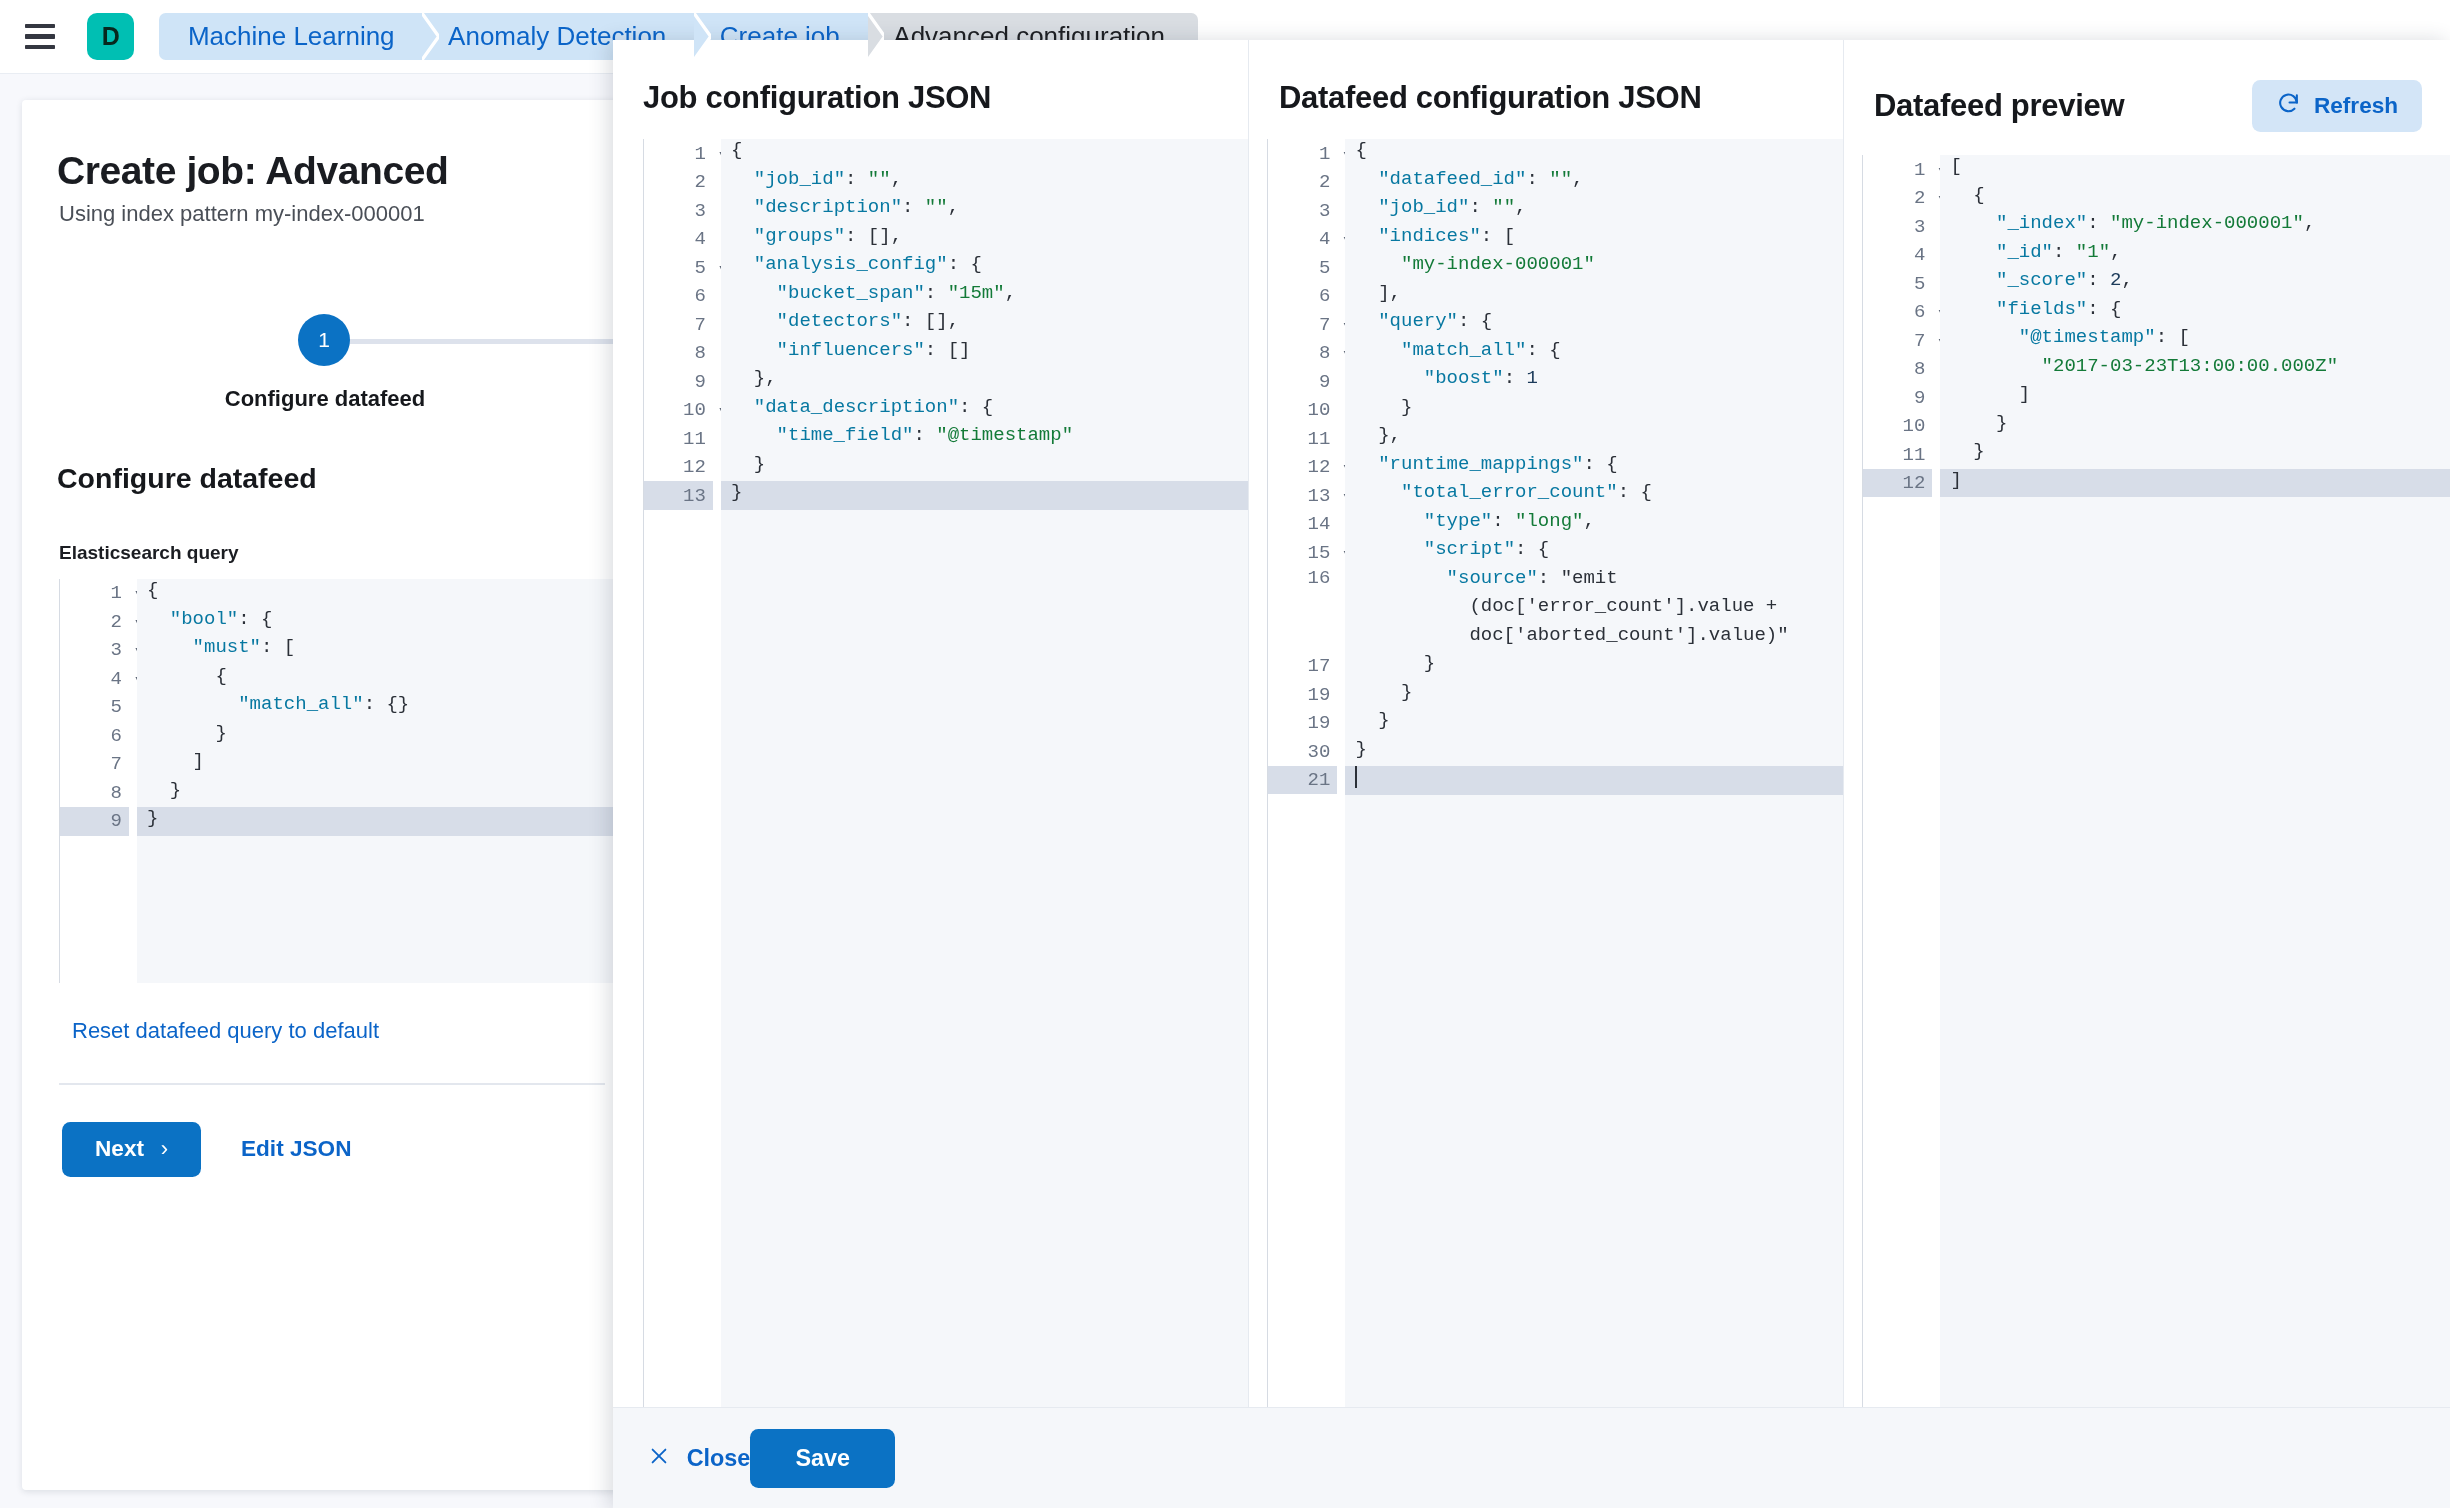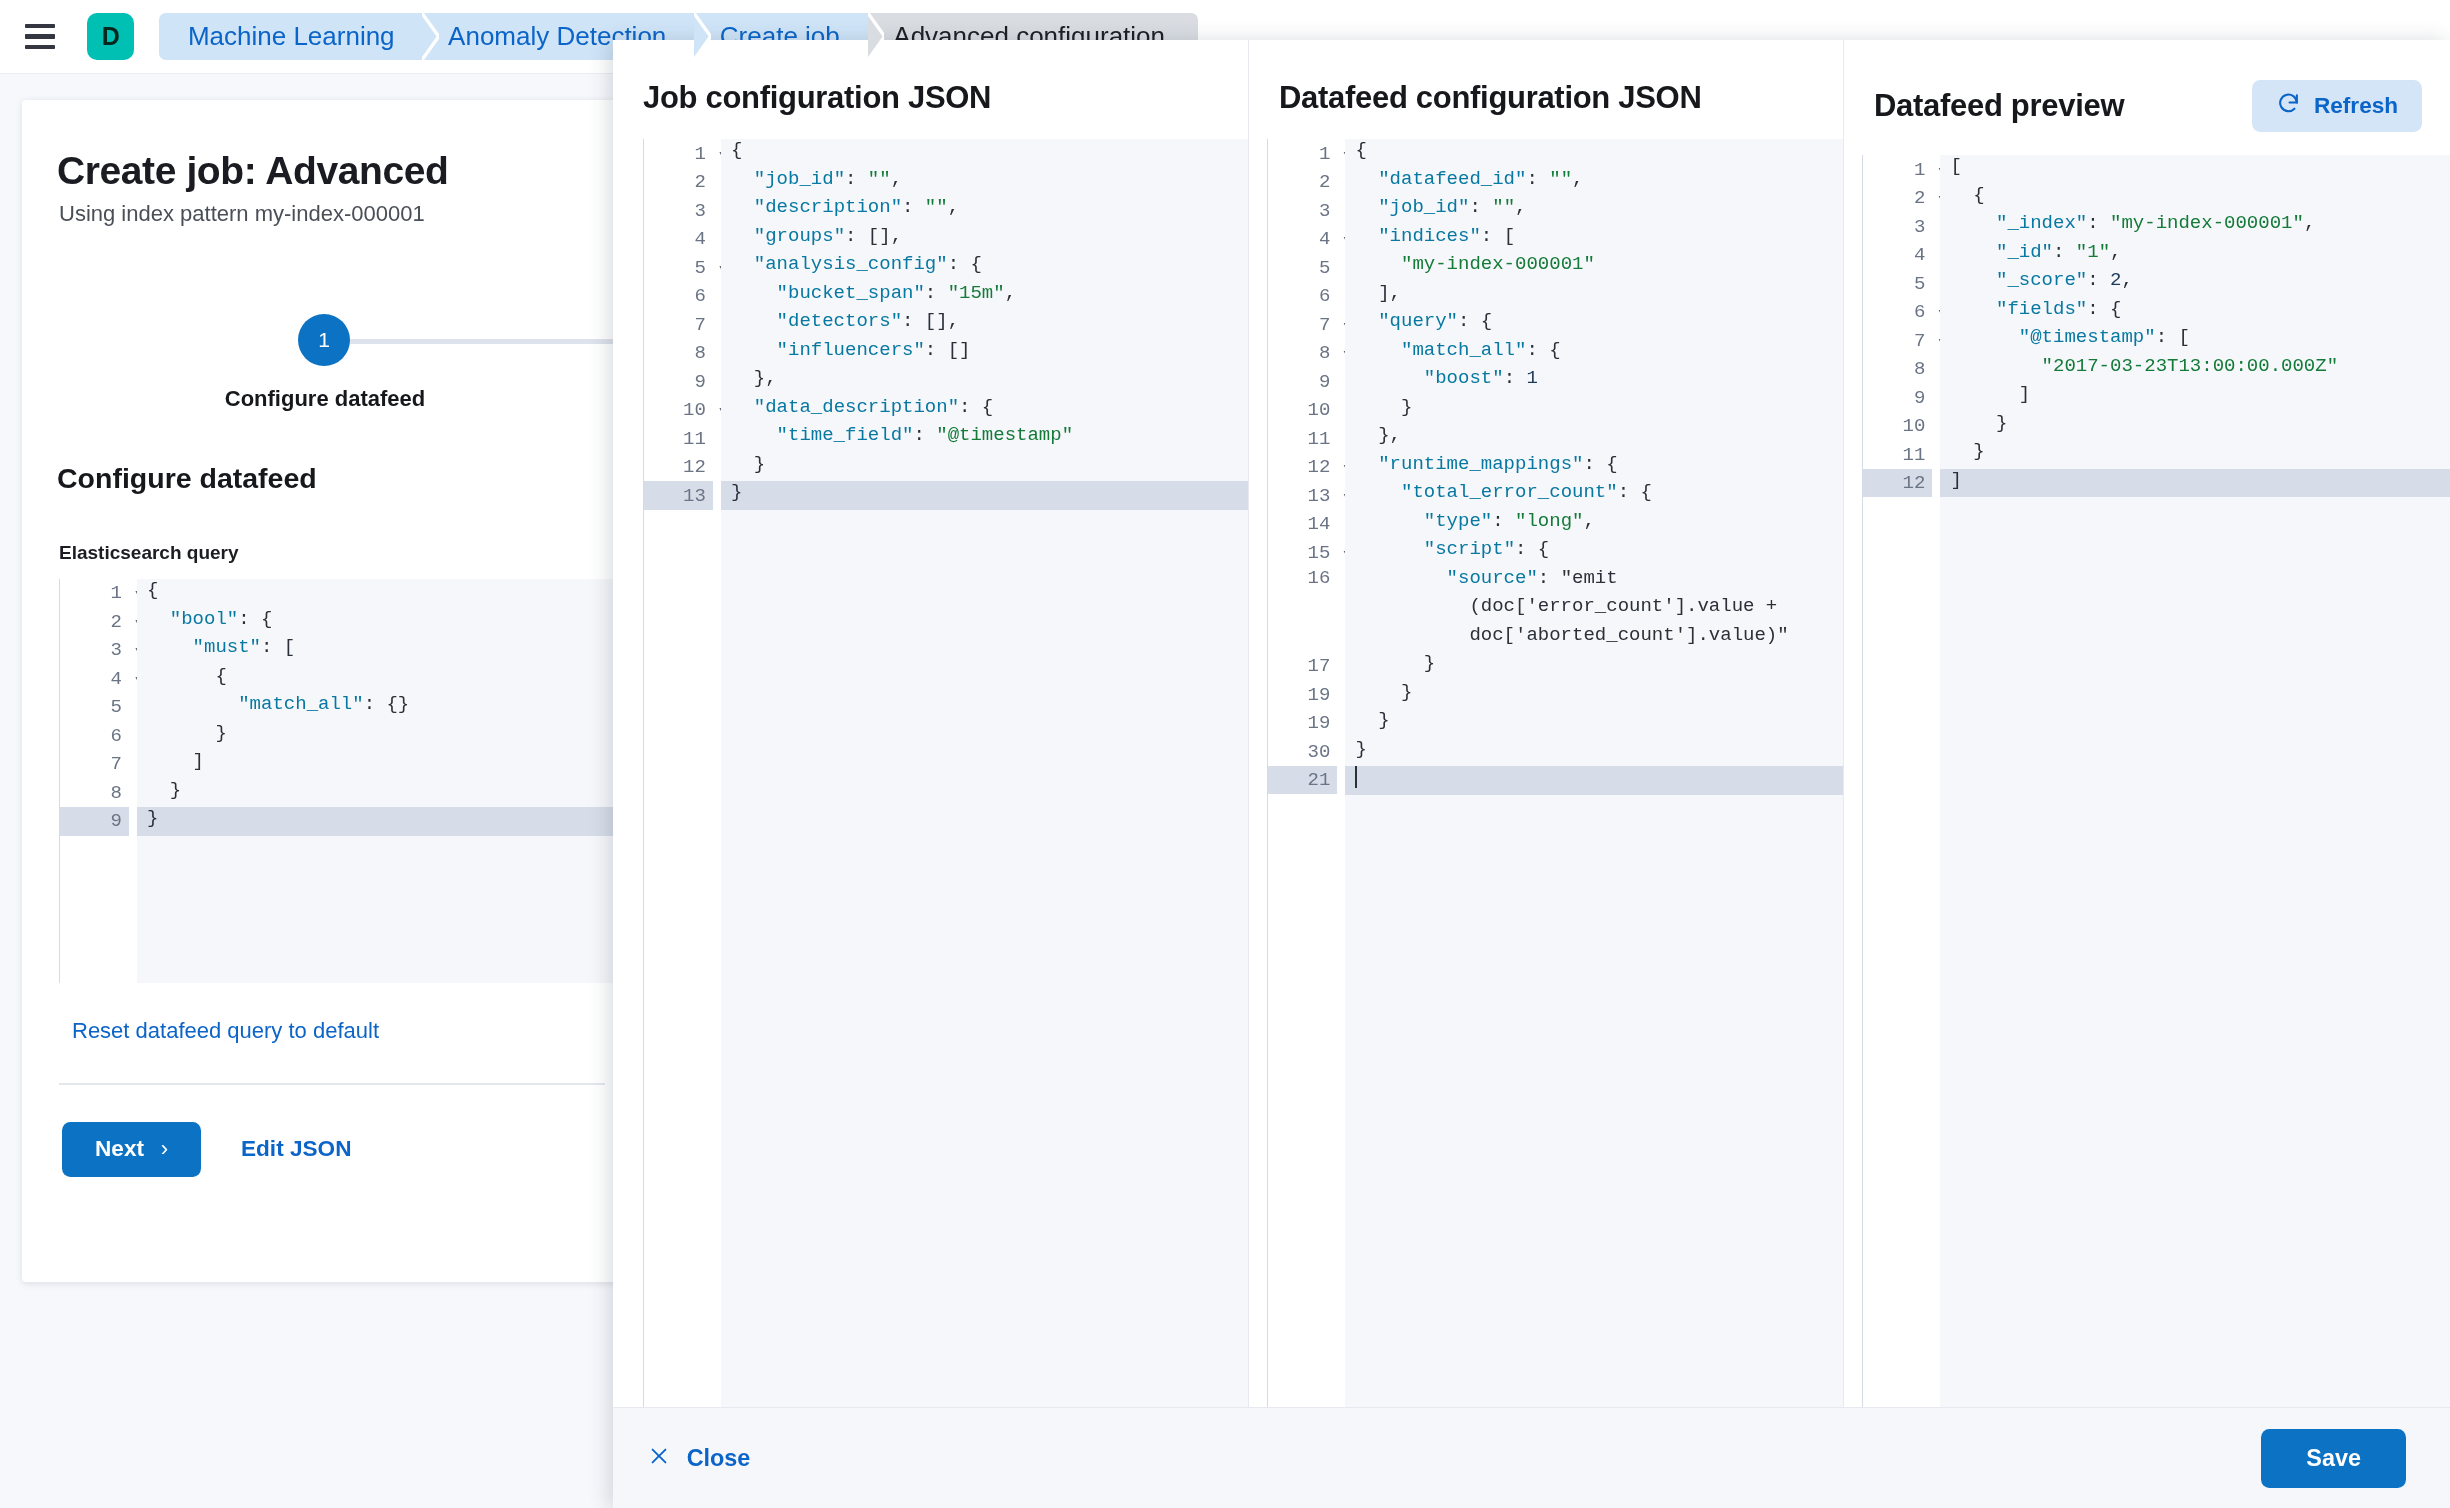--- a/index.html
+++ b/index.html
@@ -37,21 +37,21 @@
   }
   .crumb:first-child { border-radius: 6.7px 0 0 6.7px; padding-left: 28.5px; }
   .crumb.last { background: #d9dde2; color: #1d1f23; border-radius: 0 6.7px 6.7px 0; padding-right: 33px; }
   .crumb .notch {
     position: absolute; right: -16px; top: 0; width: 16.7px; height: 47px; z-index: 3;
   }
   .crumb .notch svg { display: block; }
 
   
   .page-card {
-    position: absolute; left: 22px; top: 100px; width: 620px; height: 1182px;
+    position: absolute; left: 22px; top: 100px; width: 620px; height: 1390px;
     background: #ffffff; border-radius: 4px;
     box-shadow: 0 1.7px 6.7px rgba(35,47,69,.12);
     overflow: hidden;
   }
   .page-title { font-size: 39px; font-weight: 700; color: #1a1c21; margin: 49px 0 0 35px; letter-spacing: -0.4px; }
   .page-sub { font-size: 22px; color: #4a4f57; margin: 8.4px 0 0 37px; }
 
   .stepper { position: relative; margin-top: 87px; height: 55px; }
   .step-line { position: absolute; left: 300px; right: -33px; top: 25px; height: 4.2px; background: #dde2ec; }
   .step-circle {
@@ -118,21 +118,21 @@
   .refresh-btn {
     display: flex; align-items: center; gap: 13.4px;
     background: #d3e5f7; color: #0b64c8; border: none; border-radius: 8.4px;
     height: 52px; padding: 0 23.4px; font-size: 22.6px; font-weight: 700; cursor: pointer;
     font-family: "Liberation Sans", sans-serif;
   }
   .col-editor { flex: 1; display: flex; }
 
   .flyout-foot {
     height: 102px; background: #f5f7fa; border-top: 0.8px solid #e6eaf0;
-    display: flex; align-items: center; justify-content: space-between;
+    display: flex; align-items: center; 
     padding: 0 44px 0 35px;
   }
   .close-btn { display: flex; align-items: center; gap: 16.7px; color: #0b64c8; font-size: 23.4px; font-weight: 700; cursor: pointer; }
   .btn-save {
     background: #0b72c4; color: #fff; border: none; border-radius: 8.4px;
     height: 59px; padding: 0 45px; font-size: 23.4px; font-weight: 700; cursor: pointer;
     font-family: "Liberation Sans", sans-serif;
   }
 </style>
 </head>

